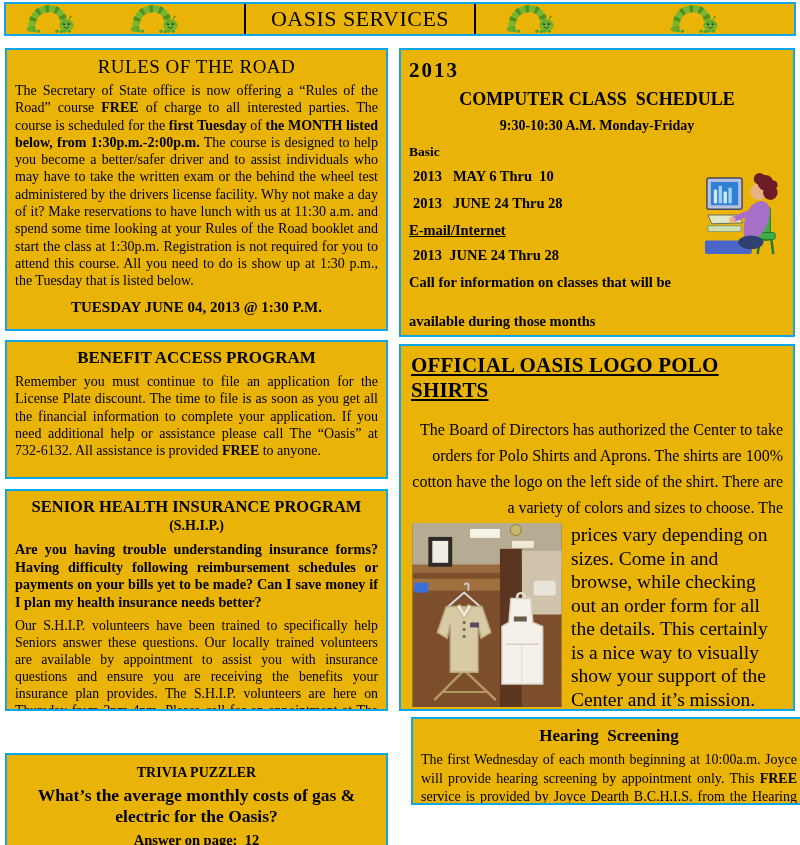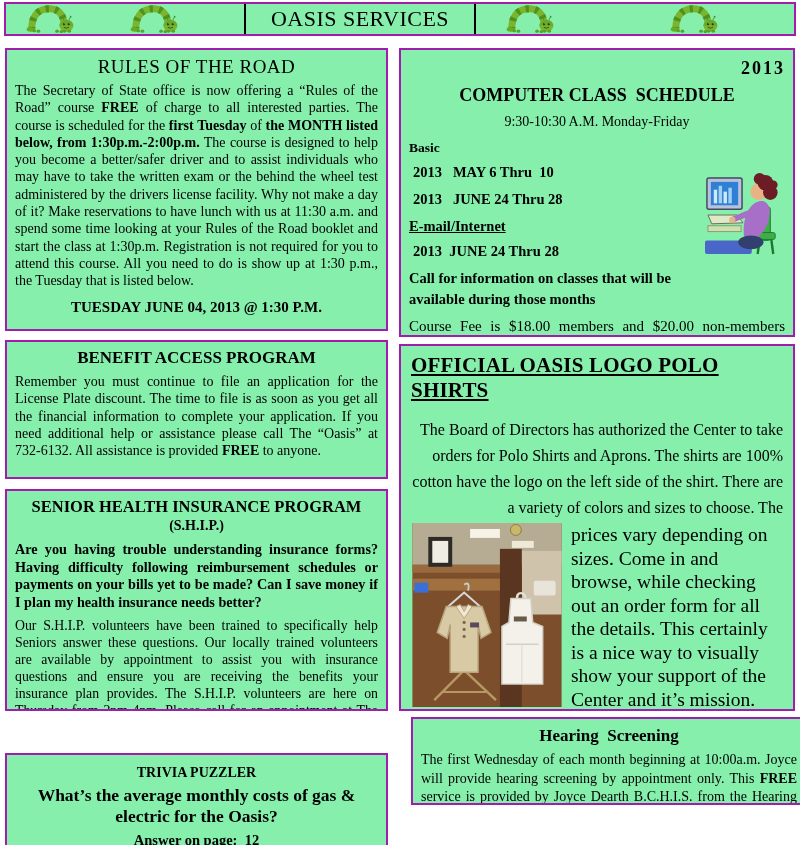--- a/index.html
+++ b/index.html
@@ -1,21 +1,21 @@
 <!DOCTYPE html>
 <html><head>
 <meta charset="utf-8">
 <style>
   * { box-sizing: border-box; margin: 0; padding: 0; }
   html,body { background:#ffffff; }
   body {
     width:800px; height:845px; position:relative;
     font-family:"Liberation Serif", serif; color:#000;
   }
-  .box { position:absolute; border:2px solid #a21caf; background:#86efac; overflow:hidden; }
+  .box { position:absolute; border:2px solid #0ea5e9; background:#eab308; overflow:hidden; }
 
   
   .banner { left:4px; top:2px; width:792px; height:34px; }
   .banner .cat { position:absolute; top:1px; width:74px; height:28px; }
   .title-panel {
     position:absolute; left:238px; top:0; width:232px; height:100%;
     border-left:2px solid #000; border-right:2px solid #000;
     display:flex; align-items:center; justify-content:center;
   }
   .page-title { font-size:22px; letter-spacing:.5px; white-space:nowrap; }
@@ -42,23 +42,23 @@
 
   .trivia-title { font-size:14px; margin:6px 0 4px; }
   .trivia-q { text-align:center; font-weight:bold; font-size:17.5px; line-height:21px; margin-bottom:5px; }
   .trivia-a { text-align:center; font-weight:bold; font-size:14.5px; }
 
   
   .computer { left:399px; top:48px;  width:396px; height:289px; }
   .polo     { left:399px; top:344px; width:396px; height:367px; }
   .hearing  { left:399px; top:717px; width:396px; height:88px;margin-left:12px; }
 
-  .cyear { text-align:right; font-weight:bold; font-size:18px; letter-spacing:2px; margin:4px 0 6px; }
+  .cyear { text-align:left; font-weight:bold; font-size:21px; letter-spacing:2px; margin:4px 0 6px; }
   .ctitle { text-align:center; font-weight:bold; font-size:18px; margin-bottom:8px; }
-  .ctime { text-align:center; font-weight:normal; font-size:14px; margin-bottom:10px; }
+  .ctime { text-align:center; font-weight:bold; font-size:14px; margin-bottom:10px; }
   .clabel { font-weight:bold; font-size:13.5px; margin:2px 0 8px; }
   .cdate { font-weight:bold; font-size:14.5px; margin:0 0 10px 4px; }
   .u { text-decoration:underline; }
   .call-info { font-weight:bold; font-size:14.5px; margin-bottom:9px; width:300px; }
   .fee { font-size:15px; line-height:19.5px; text-align:justify; margin-top:2px; }
   .pc-art { position:absolute; right:10px; top:122px; width:78px; height:88px; }
 
   .polo-title { font-weight:bold; font-size:21px; text-decoration:underline; margin:3px 0 14px 0; letter-spacing:.2px; }
   .polo-body { font-size:16px; line-height:26px;text-align:right; }
   .polo-row { display:flex; margin-top:2px; }
@@ -142,21 +142,21 @@
 
 <div class="box computer pad">
   <div class="cyear">2013</div>
   <div class="ctitle">COMPUTER CLASS&nbsp; SCHEDULE</div>
   <div class="ctime">9:30-10:30 A.M. Monday-Friday</div>
   <div class="clabel">Basic</div>
   <div class="cdate">2013&nbsp;&nbsp; MAY 6 Thru&nbsp; 10</div>
   <div class="cdate">2013&nbsp;&nbsp; JUNE 24 Thru 28</div>
   <div class="clabel u" style="font-size:14.5px">E-mail/Internet</div>
   <div class="cdate">2013&nbsp; JUNE 24 Thru 28</div>
-  <div class="call-info" style="margin-bottom:4px">Call for information on classes that will be</div>
+  <div class="call-info" style="margin-bottom:22px">Call for information on classes that will be</div>
   <div class="call-info">available during those months</div>
   <p class="fee">Course Fee is $18.00 members and $20.00 non-members payable one week in advance.  Call The “Oasis” to set up your class time 732-6132.</p>
 
   <svg class="pc-art" viewBox="0 0 80 90">
     <rect x="0" y="70" width="48" height="14" rx="2" fill="#4a66c8"></rect>
     <rect x="58" y="36" width="9" height="34" rx="2" fill="#3fae49" stroke="#1f7a2d" stroke-width="1"></rect>
     <rect x="50" y="62" width="22" height="7" rx="2" fill="#3fae49" stroke="#1f7a2d" stroke-width="1"></rect>
     <line x1="56" y1="69" x2="54" y2="84" stroke="#1f7a2d" stroke-width="2.5"></line>
     <line x1="68" y1="69" x2="70" y2="84" stroke="#1f7a2d" stroke-width="2.5"></line>
     <rect x="2" y="6" width="36" height="32" rx="2" fill="#b9c2dd" stroke="#44485e" stroke-width="1.5"></rect>

